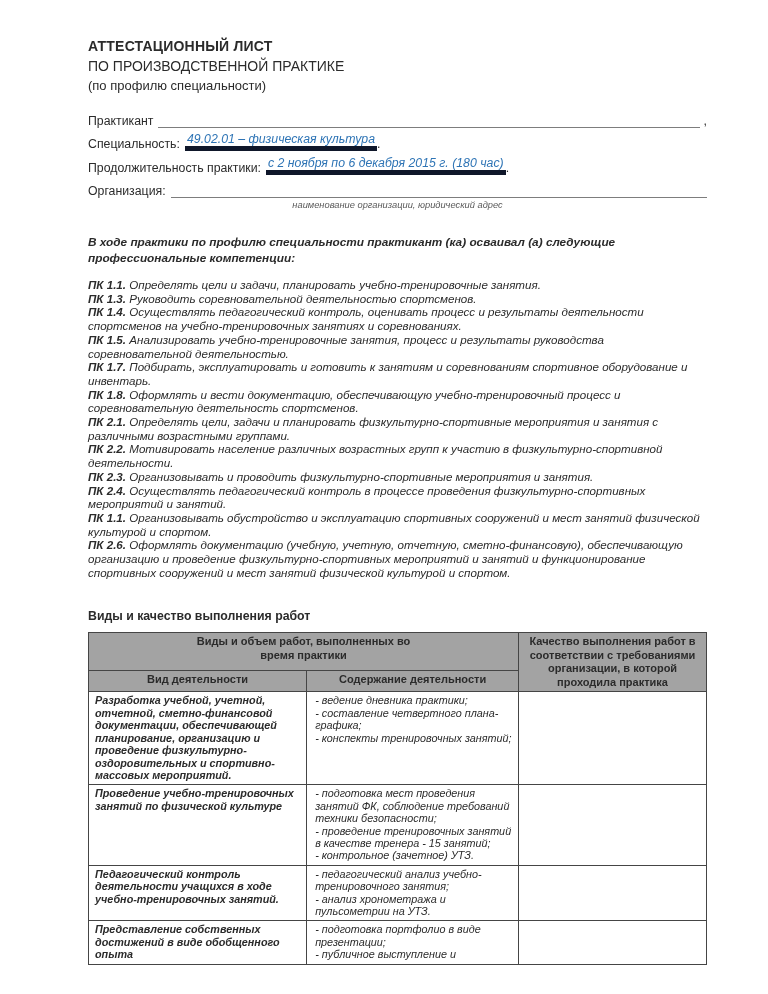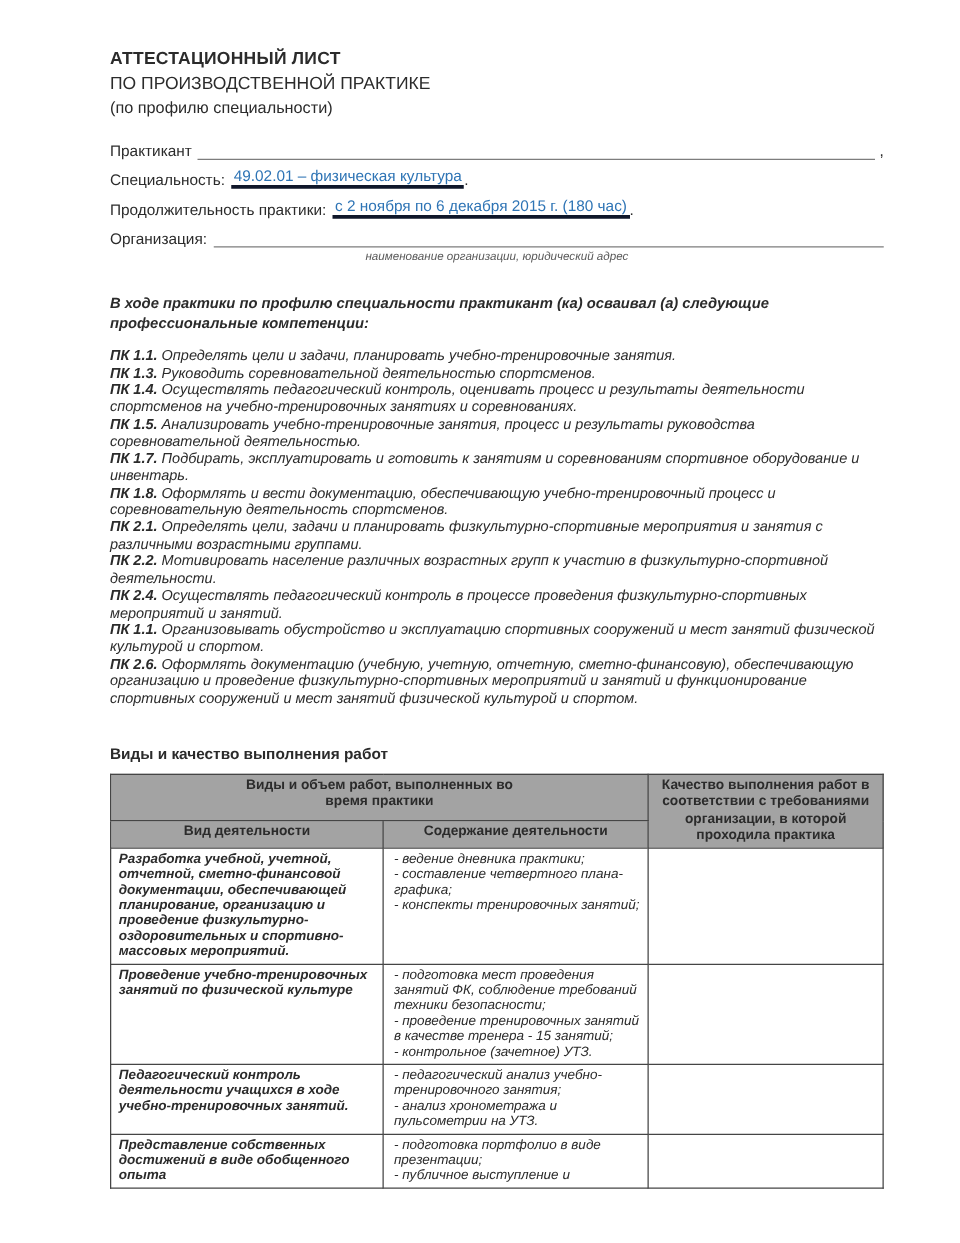--- a/index.html
+++ b/index.html
@@ -19,21 +19,22 @@
   .title-3 { font-size: 13px; line-height: 20px; }
 
   
   .fields { margin-top: 8px; font-size: 12.3px; }
   .field-row { display: flex; align-items: flex-end; height: 23.5px; }
   .field-label { white-space: nowrap; padding-right: 5px; }
   .fill-line { flex: 1; border-bottom: 1px solid #7d7d7d; height: 13px; }
   .suffix { padding-left: 4px; }
   .blue-val {
     color: #2e74b5;
-    border-bottom: 3px solid #0f172a;
+    font-style: italic;
+    border-bottom: 5px solid #0f172a;
     padding: 0 2px;
     white-space: nowrap;
     text-align: center;
   }
   .caption {
     font-size: 9.3px; font-style: italic; color: #5a5a5a;
     text-align: center; margin-top: 2px;
   }
 
   
@@ -122,20 +123,21 @@
 
   <div class="pk-list">
     <p><span class="pk-code">ПК 1.1.</span> <span>Определять цели и задачи, планировать учебно-тренировочные занятия.</span></p>
     <p><span class="pk-code">ПК 1.3.</span> <span>Руководить соревновательной деятельностью спортсменов.</span></p>
     <p><span class="pk-code">ПК 1.4.</span> <span>Осуществлять педагогический контроль, оценивать процесс и результаты деятельности спортсменов на учебно-тренировочных занятиях и соревнованиях.</span></p>
     <p><span class="pk-code">ПК 1.5.</span> <span>Анализировать учебно-тренировочные занятия, процесс и результаты руководства соревновательной деятельностью.</span></p>
     <p><span class="pk-code">ПК 1.7.</span> <span>Подбирать, эксплуатировать и готовить к занятиям и соревнованиям спортивное оборудование и инвентарь.</span></p>
     <p><span class="pk-code">ПК 1.8.</span> <span>Оформлять и вести документацию, обеспечивающую учебно-тренировочный процесс и соревновательную деятельность спортсменов.</span></p>
     <p><span class="pk-code">ПК 2.1.</span> <span>Определять цели, задачи и планировать физкультурно-спортивные мероприятия и занятия с различными возрастными группами.</span></p>
     <p><span class="pk-code">ПК 2.2.</span> <span>Мотивировать население различных возрастных групп к участию в физкультурно-спортивной деятельности.</span></p>
+    <p><span class="pk-code">ПК 2.3.</span> <span>Организовывать и проводить физкультурно-спортивные мероприятия и занятия.</span></p>
     <p><span class="pk-code">ПК 2.4.</span> <span>Осуществлять педагогический контроль в процессе проведения физкультурно-спортивных мероприятий и занятий.</span></p>
     <p><span class="pk-code">ПК 1.1.</span> <span>Организовывать обустройство и эксплуатацию спортивных сооружений и мест занятий физической культурой и спортом.</span></p>
     <p><span class="pk-code">ПК 2.6.</span> <span>Оформлять документацию (учебную, учетную, отчетную, сметно-финансовую), обеспечивающую организацию и проведение физкультурно-спортивных мероприятий и занятий и функционирование спортивных сооружений и мест занятий физической культурой и спортом.</span></p>
   </div>
 
   <div class="works-heading">Виды и качество выполнения работ</div>
 
   <table class="works">
     <colgroup>
       <col style="width:35.3%">

